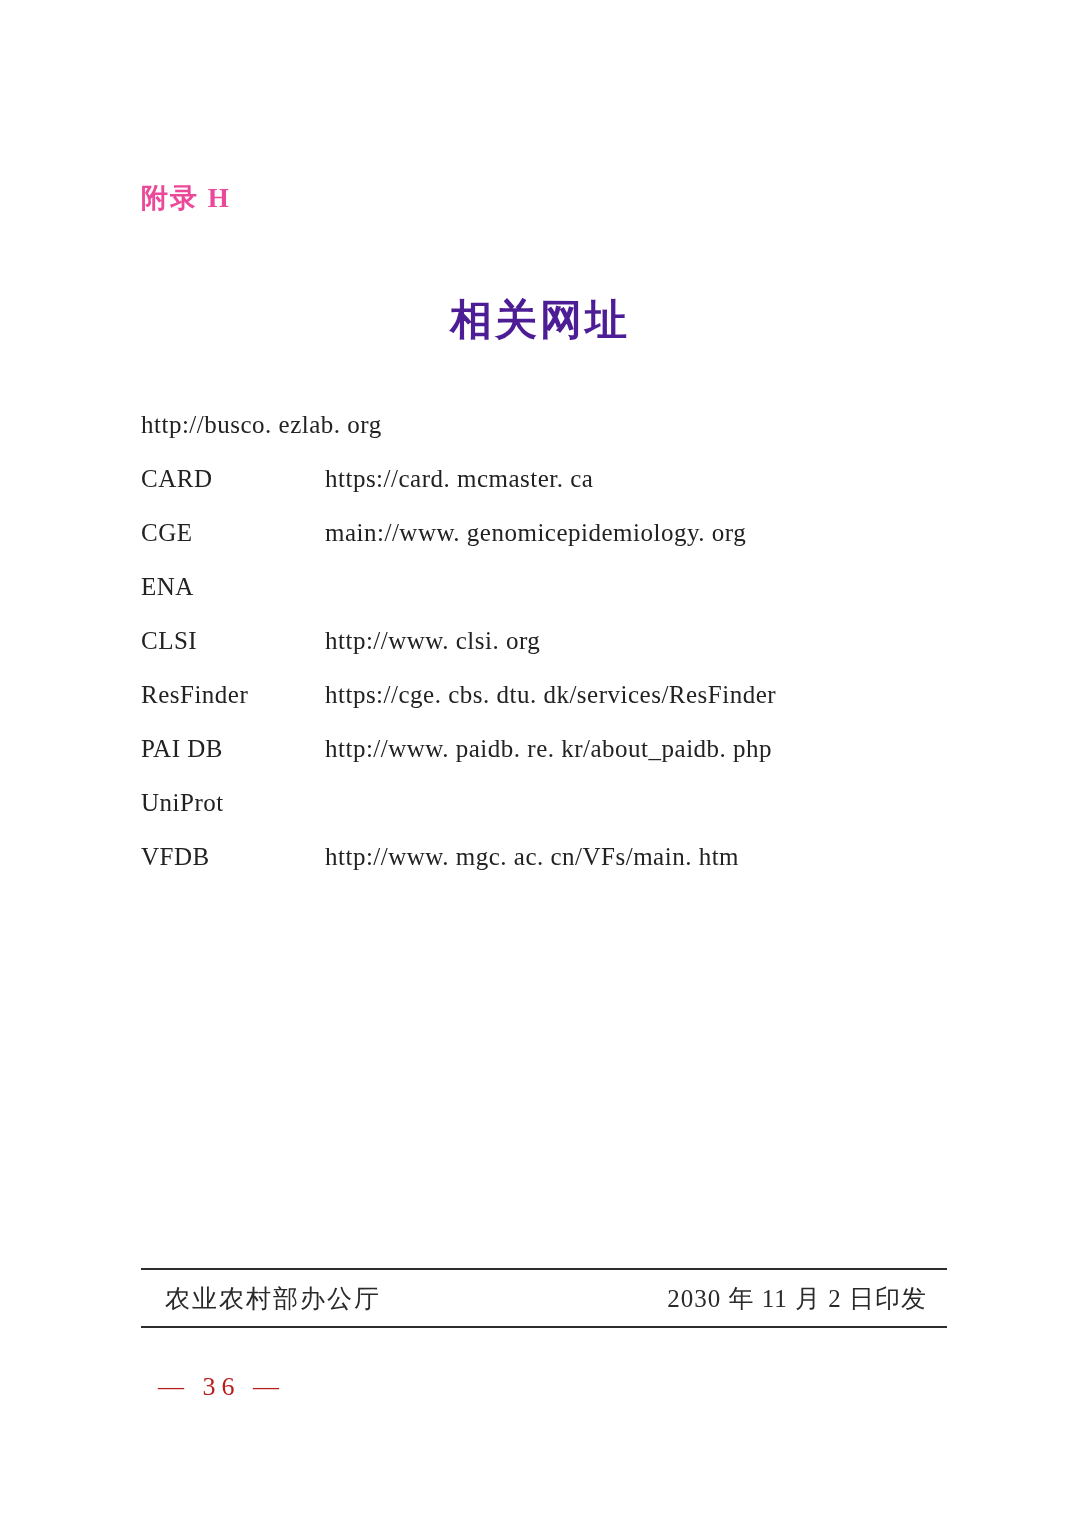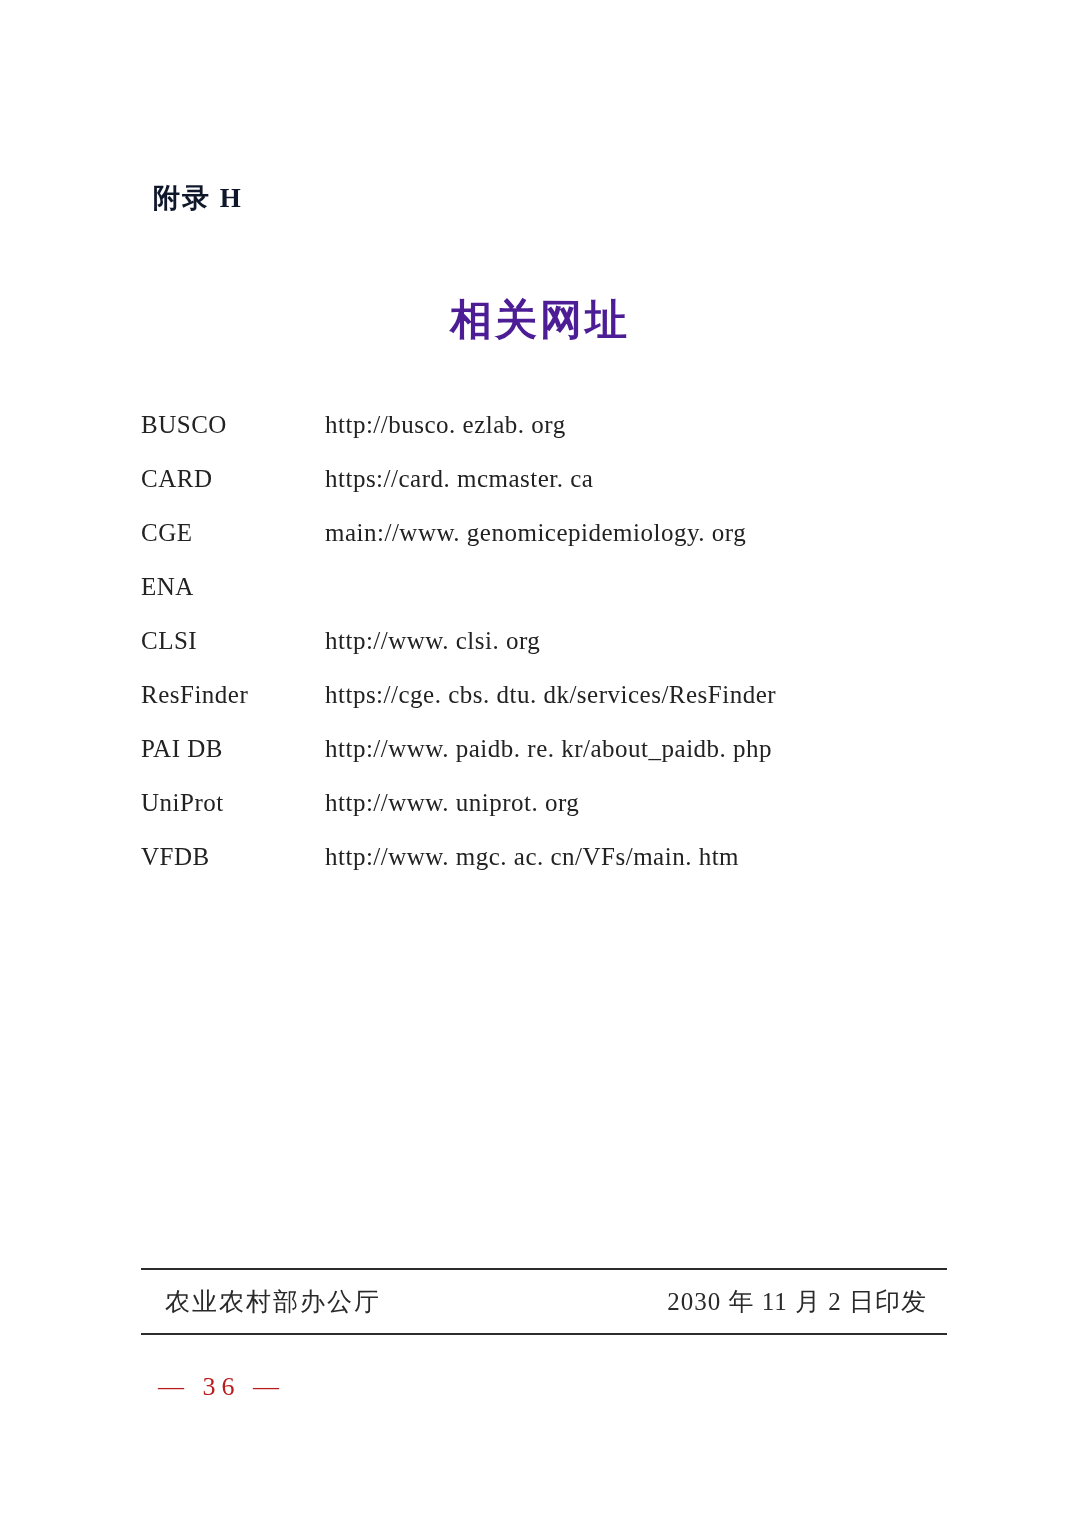--- a/index.html
+++ b/index.html
@@ -19,22 +19,21 @@
     position: absolute;
     inset: 0;
   }
   .appendix-label {
     position: absolute;
     left: 141px;
     top: 180px;
     font-size: 27px;
     font-weight: 700;
     letter-spacing: 2px;
-    color: #0f172a;
-    margin-left: 12px;
+    color: #ec4899;
   }
   .doc-title {
     position: absolute;
     left: 0;
     top: 292px;
     width: 100%;
     text-align: center;
     font-size: 42px;
     font-weight: 700;
     letter-spacing: 3px;
@@ -62,21 +61,21 @@
   .link-url {
     flex: 1 1 auto;
     letter-spacing: 0.5px;
     white-space: nowrap;
   }
   .footer-bar {
     position: absolute;
     left: 141px;
     top: 1268px;
     width: 806px;
-    height: 67px;
+    height: 60px;
     border-top: 2px solid #2c2c2c;
     border-bottom: 2px solid #2c2c2c;
     display: flex;
     align-items: center;
     justify-content: space-between;
     padding: 0 2px;
     box-sizing: border-box;
   }
   .footer-issuer {
     font-size: 25px;
@@ -104,21 +103,20 @@
 <body>
 
 <div class="page">
 
   <div class="appendix-label">附录 H</div>
 
   <div class="doc-title">相关网址</div>
 
   <div class="links-table">
     <div class="link-row">
-      <span class="link-name">BUSCO</span>
       <span class="link-url">http://busco. ezlab. org</span>
     </div>
     <div class="link-row">
       <span class="link-name">CARD</span>
       <span class="link-url">https://card. mcmaster. ca</span>
     </div>
     <div class="link-row">
       <span class="link-name">CGE</span>
       <span class="link-url">main://www. genomicepidemiology. org</span>
     </div>
@@ -132,21 +130,20 @@
     <div class="link-row">
       <span class="link-name">ResFinder</span>
       <span class="link-url">https://cge. cbs. dtu. dk/services/ResFinder</span>
     </div>
     <div class="link-row">
       <span class="link-name">PAI DB</span>
       <span class="link-url">http://www. paidb. re. kr/about_paidb. php</span>
     </div>
     <div class="link-row">
       <span class="link-name">UniProt</span>
-      <span class="link-url">http://www. uniprot. org</span>
     </div>
     <div class="link-row">
       <span class="link-name">VFDB</span>
       <span class="link-url">http://www. mgc. ac. cn/VFs/main. htm</span>
     </div>
   </div>
 
   <div class="footer-bar">
     <span class="footer-issuer">农业农村部办公厅</span>
     <span class="footer-date">2030 年 11 月 2 日印发</span>

